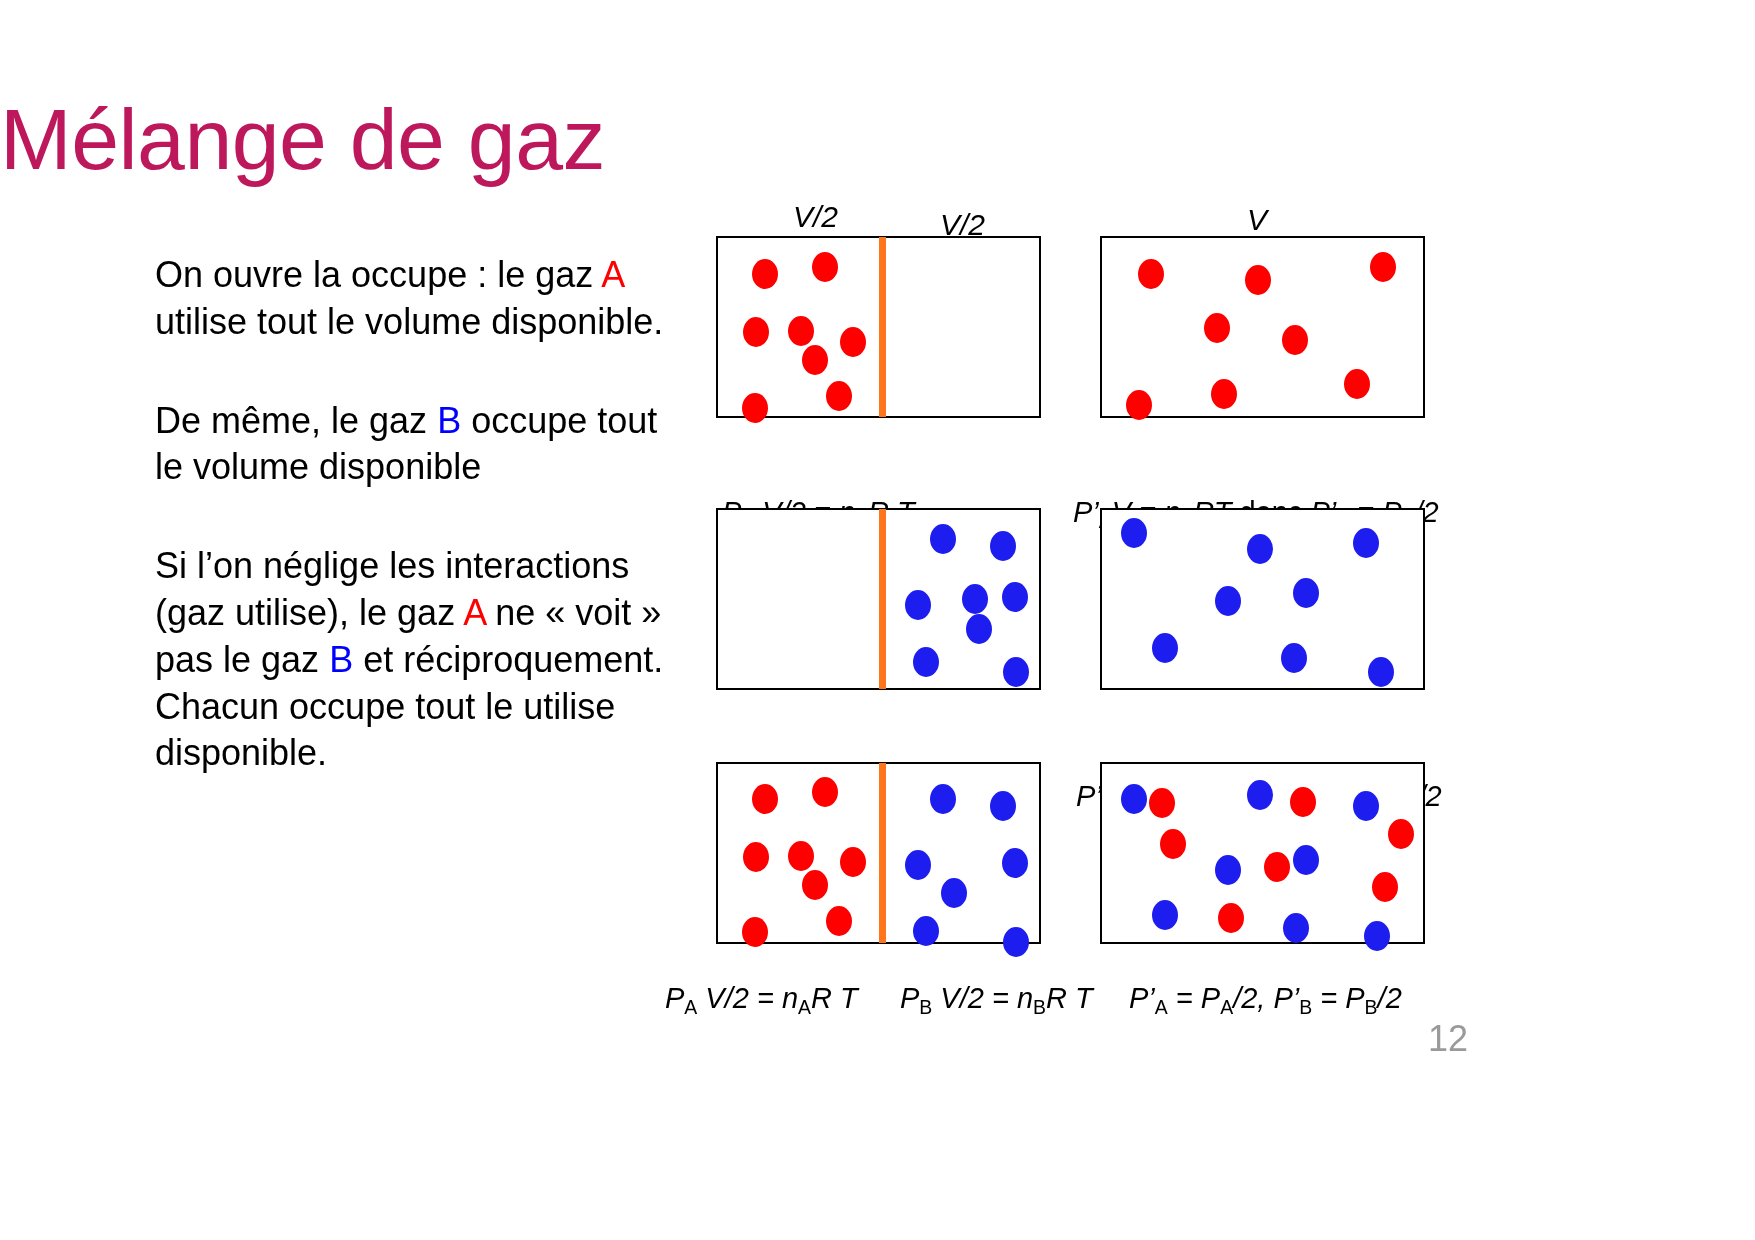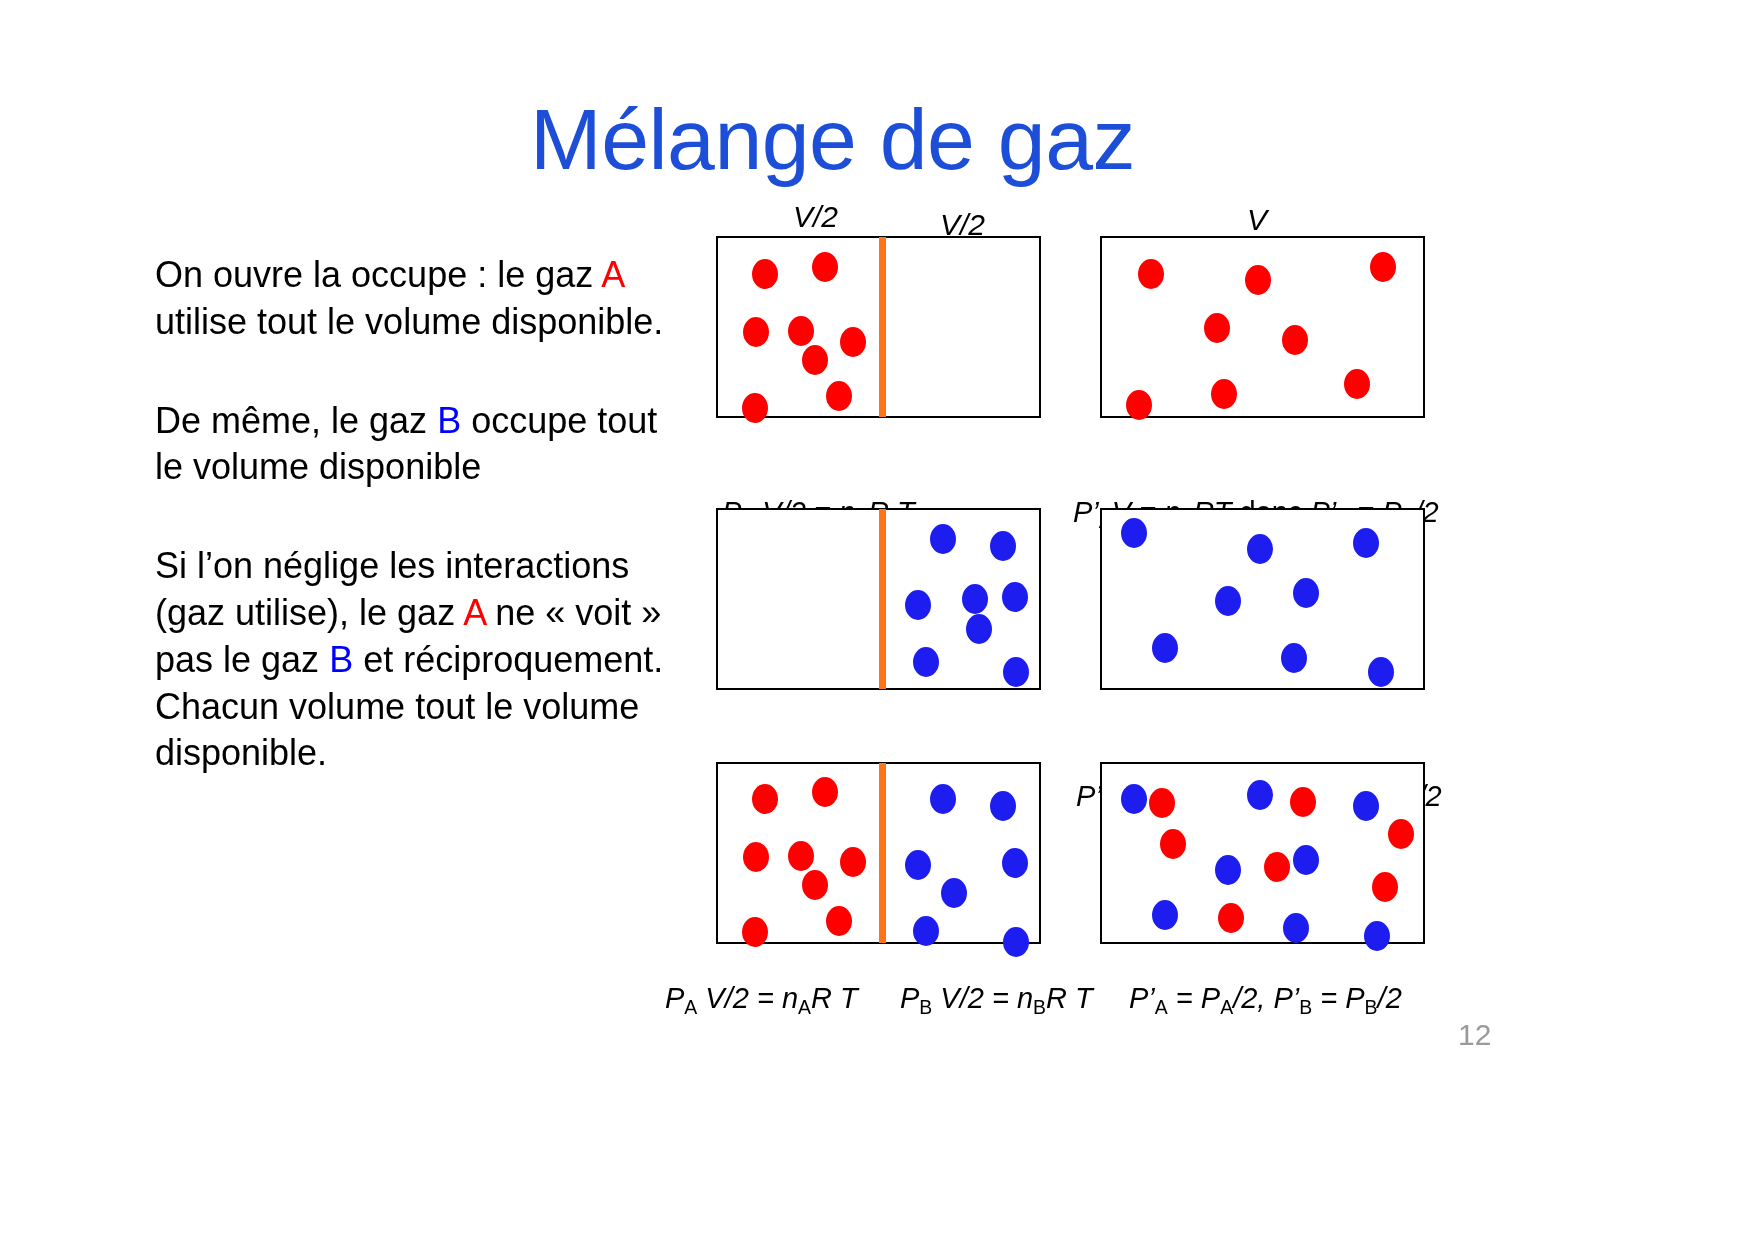--- a/index.html
+++ b/index.html
@@ -15,26 +15,26 @@
     font-family: "Liberation Sans", sans-serif;
     color: #000000;
   }
 
   
   #slide-title {
     position: absolute;
     left: 0;
     top: 96px;
     width: 1665px;
-    text-align: center;
+    text-align: left;
     font-size: 86px;
     line-height: 1.0;
     font-weight: 400;
     letter-spacing: -0.5px;
-    color: #1d4ed8;
+    color: #be185d;
   }
 
   
   #left-column {
     position: absolute;
     left: 155px;
     top: 252px;
     width: 510px;
     font-size: 36px;
     line-height: 1.30;
@@ -96,35 +96,35 @@
     font-style: normal;
     vertical-align: baseline;
     position: relative;
     top: 0.33em;
   }
   .eq .up { font-style: normal; }
 
   
   #page-number {
     position: absolute;
-    left: 1458px;
+    left: 1428px;
     top: 1018px;
-    font-size: 30px;
+    font-size: 36px;
     color: #9a9a9a;
   }
 </style>
 </head>
 <body>
 
 <div id="slide-title">Mélange de gaz</div>
 
 <div id="left-column">
     <div class="para"><span>On ouvre la occupe : le gaz </span><span class="gasA">A</span><span> utilise tout le volume disponible.</span></div>
     <div class="para"><span>De même, le gaz </span><span class="gasB">B</span><span> occupe tout le volume disponible</span></div>
-    <div class="para"><span>Si l’on néglige les interactions (gaz utilise), le gaz </span><span class="gasA">A</span><span> ne « voit » pas le gaz </span><span class="gasB">B</span><span> et réciproquement. Chacun volume tout le volume disponible.</span></div>
+    <div class="para"><span>Si l’on néglige les interactions (gaz utilise), le gaz </span><span class="gasA">A</span><span> ne « voit » pas le gaz </span><span class="gasB">B</span><span> et réciproquement. Chacun occupe tout le utilise disponible.</span></div>
   </div>
 
 <div id="diagram">
     <div class="vlabel" style="left: 793px; top: 200px;">V/2</div>
     <div class="vlabel" style="left: 940px; top: 208px;">V/2</div>
     <div class="vlabel" style="left: 1247px; top: 203px;">V</div>
     <div class="box" style="left: 716px; top: 236px; width: 325px; height: 182px;"></div>
     <div class="divider" style="left: 879px; top: 237px; height: 180px; background: rgb(255, 117, 25);"></div>
     <div class="box" style="left: 1100px; top: 236px; width: 325px; height: 182px;"></div>
     <div class="dot red" style="left: 752px; top: 259px;"></div>

